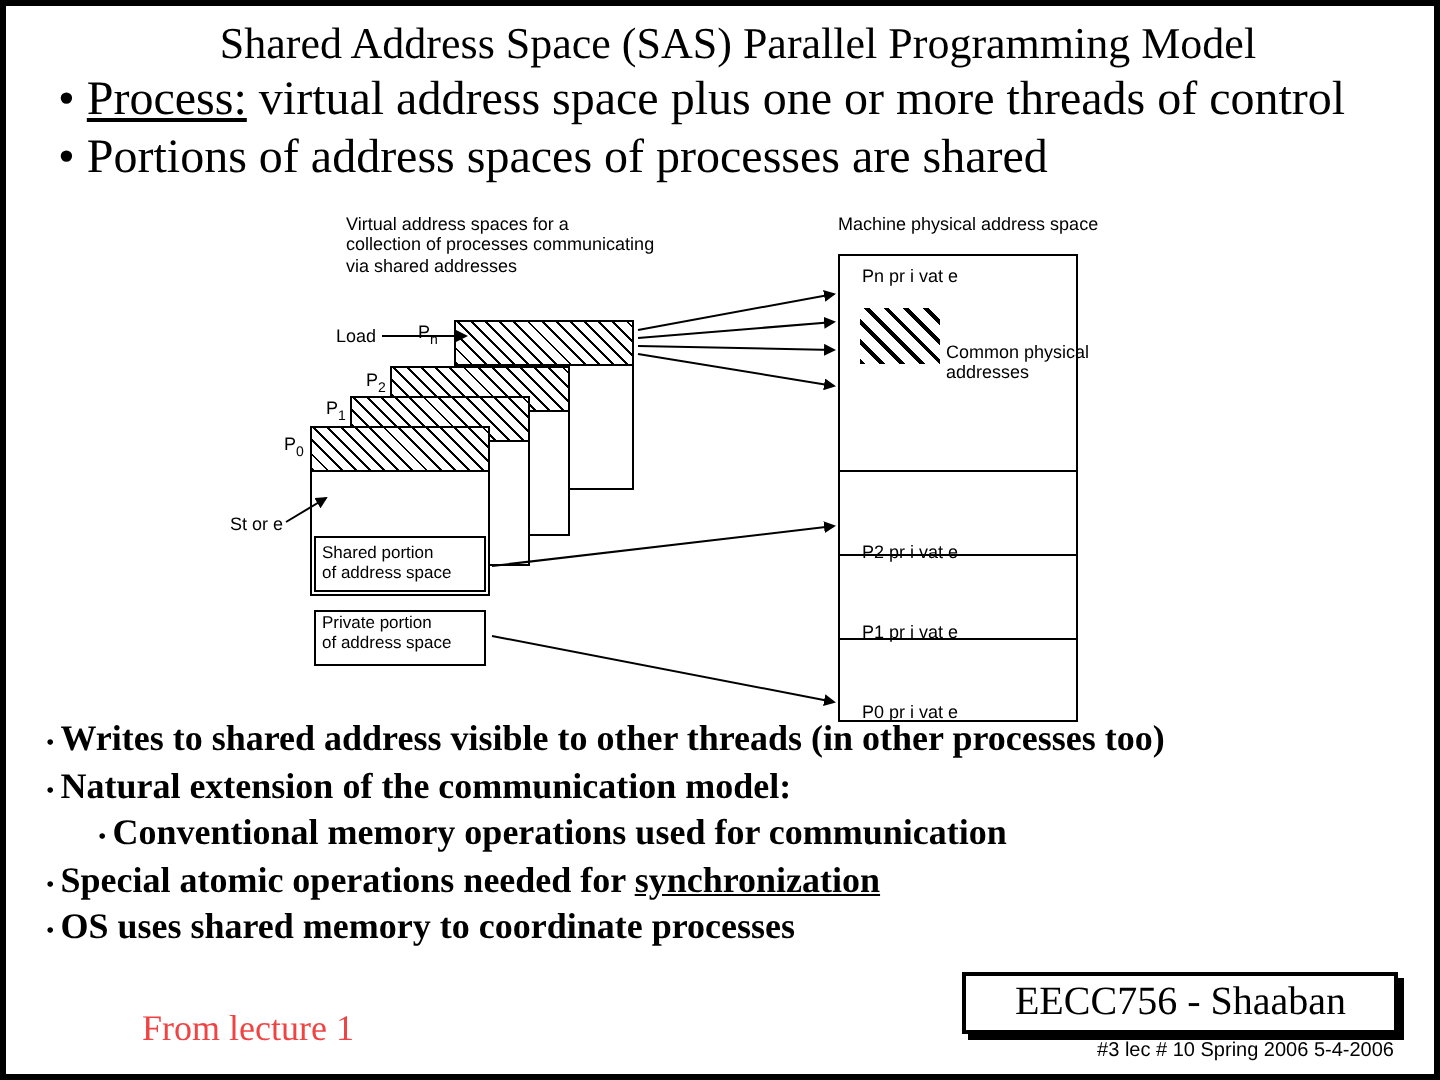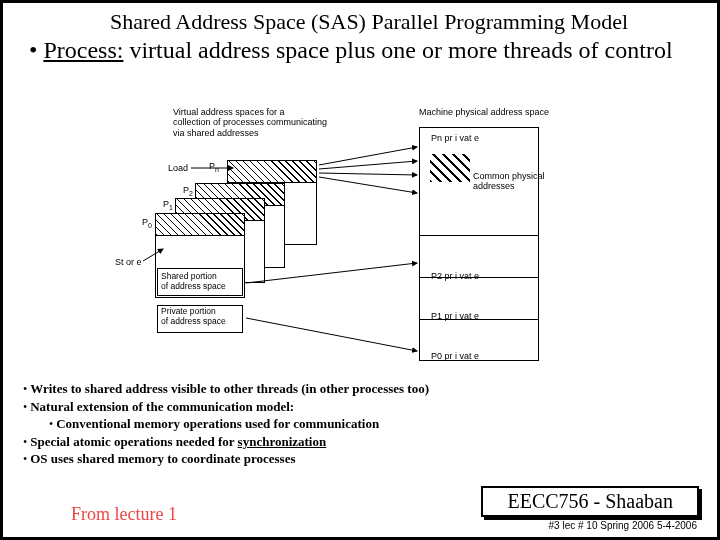--- a/index.html
+++ b/index.html
@@ -15,38 +15,39 @@
   .d-text { position: absolute; line-height: 1.15; }
   
   .as-box { position: absolute; border: 1px solid #000; background: #fff; width: 90px; height: 85px; }
   .as-box .shared-hatch { height: 22px; background: repeating-linear-gradient(45deg,#000 0,#000 1px,#fff 1px,#fff 5px); border-bottom: 1px solid #000; }
   
   .phys { position: absolute; border: 1px solid #000; background: #fff; }
   .hatch-big { background: repeating-linear-gradient(45deg,#000 0,#000 2px,#fff 2px,#fff 7px); }
   
   .arrow-svg { position: absolute; top:0; left:0; width:720px; height:260px; pointer-events:none; }
   
-  .bullets-bottom { position: absolute; top: 378px; left: 20px; right: 20px; font-size: 13px; line-height: 1.2; }
+  .bullets-bottom { position: absolute; top: 356px; left: 20px; right: 20px; font-size: 18px; line-height: 1.2; }
   .bullets-bottom .l0 { margin-bottom: 2px; }
   .bullets-bottom .b::before { content: "• "; font-size: 12px; }
   .bullets-bottom .l1 { margin-left: 26px; }
   
   .footer-box { position: absolute; right: 18px; bottom: 20px; border: 2px solid #000; background:#fff; padding: 2px 24px; font-size: 20px; box-shadow: 3px 3px 0 #000; }
   .footer-meta { position: absolute; right: 20px; bottom: 6px; font-size: 10px; font-family: Arial, sans-serif; }
   .from-lec { position: absolute; left: 68px; bottom: 12px; font-size: 18px; color: #ef4444; margin-top: 21px; }
   .bold { font-weight: bold; }
   .sub { font-size: 7px; vertical-align: sub; }
 </style>
 </head>
 <body>
 
 <div class="slide">
   <div class="title">Shared Address Space (SAS) Parallel Programming Model</div>
   <ul class="bullets-top">
     <li><span class="underline">Process:</span><span> virtual address space plus one or more threads of control</span></li>
+    <li><span>Portions of address spaces of processes are shared</span></li>
   </ul>
 
   <div class="diagram">
     <div class="d-text" style="top:4px; left:170px; width:190px; white-space:pre-line;">Virtual address spaces for a
 collection of processes communicating
 via shared addresses</div>
     <div class="d-text" style="top:4px; left:416px;text-align:right;">Machine physical address space</div>
     <div class="d-text" style="top:60px; left:165px;">Load</div>
     <div class="d-text" style="top:154px; left:112px;">St or e</div>
 

